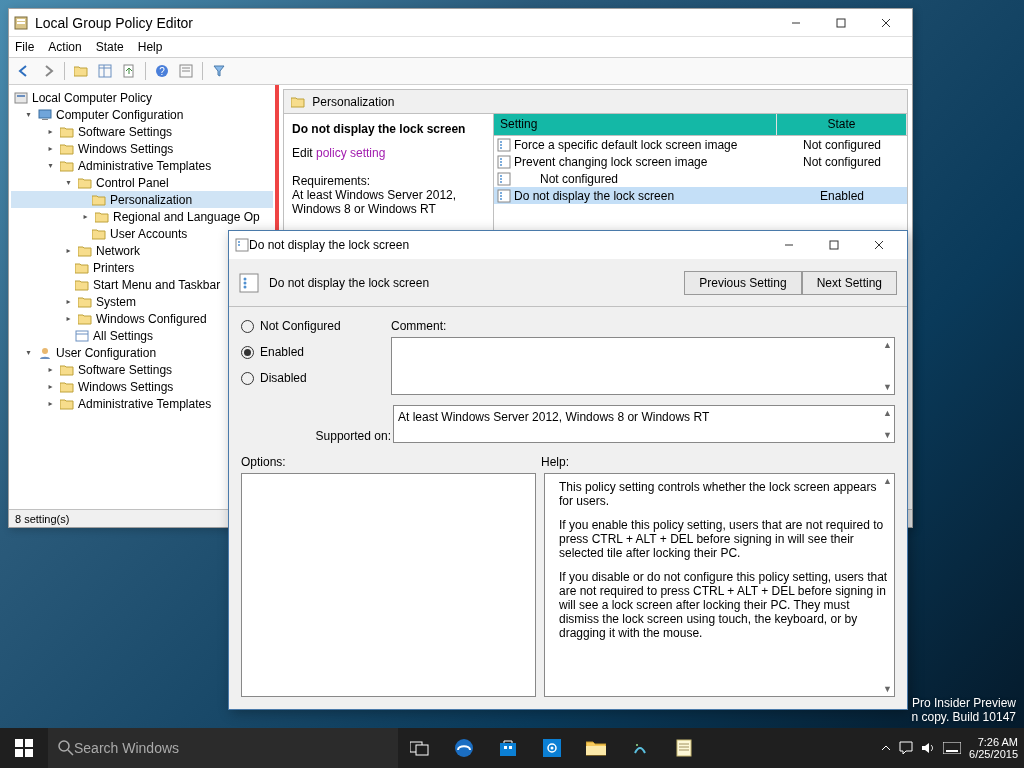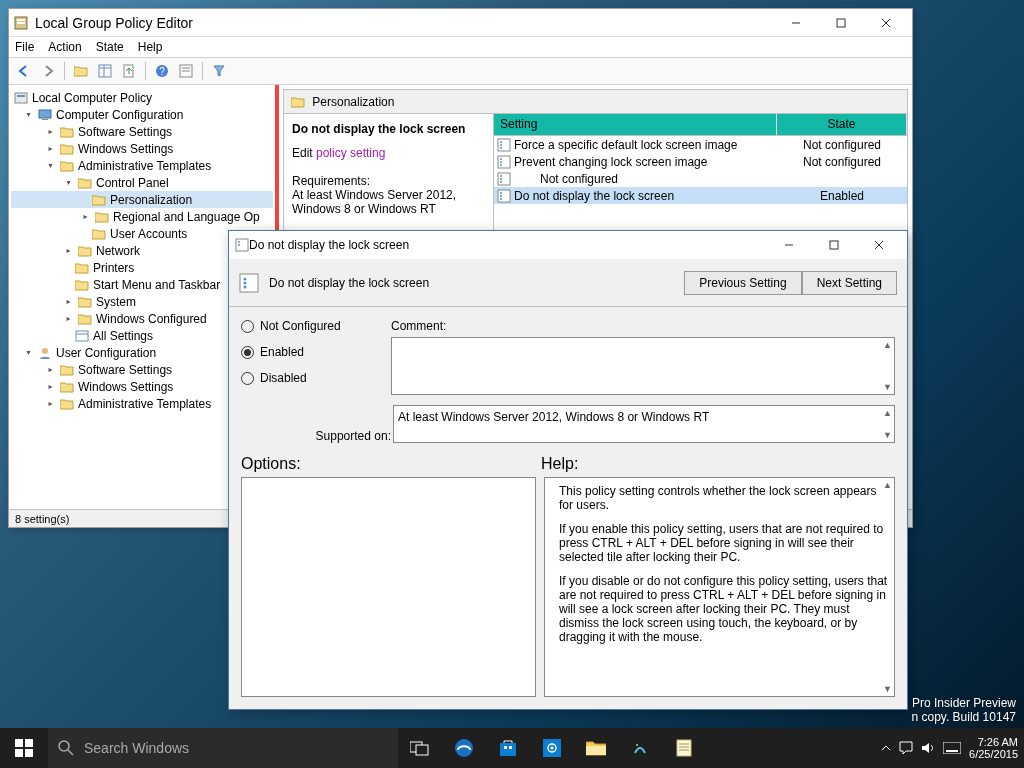--- a/index.html
+++ b/index.html
@@ -57,34 +57,34 @@
 .radio-item { display: flex; align-items: center; gap: 6px; }
 .radio-circle { width: 13px; height: 13px; border: 1px solid #333; border-radius: 50%; display: inline-flex; align-items: center; justify-content: center; }
 .radio-circle.checked::after { content:""; width: 7px; height: 7px; background:#333; border-radius:50%; }
 .comment-box { flex: 1; }
 .comment-box .label { margin-bottom: 4px; }
 .textarea-like { border: 1px solid #888; background: #fff; height: 58px; font-size: 12px; padding: 3px; position: relative; }
 .supported-row { display: flex; padding: 4px 12px; font-size: 12px; gap: 2px; align-items: flex-end; }
 .supported-row .label { width: 150px; text-align: right; }
 .supported-box { flex: 1; border: 1px solid #888; background: #fff; height: 38px; padding: 4px; font-size: 12px; position: relative; }
 
-.options-help-labels { display: flex; padding: 8px 12px 4px 12px; font-size: 16px; }
+.options-help-labels { display: flex; padding: 8px 12px 4px 12px; font-size: 12px; }
 .options-help-labels .l1 { width: 300px; }
 .panes-row { display: flex; gap: 8px; padding: 0 12px 12px 12px; flex: 1; }
 .options-pane { width: 295px; border: 1px solid #888; background: #fff; }
 .help-pane { flex: 1; border: 1px solid #888; background: #fff; padding: 6px; font-size: 12px; overflow: auto; position: relative; }
 .help-pane p { margin: 0 0 10px 8px; }
 .scroll-triangle { position: absolute; right: 2px; font-size: 9px; color: #666; }
 .scroll-triangle.up { top: 2px; }
 .scroll-triangle.down { bottom: 2px; }
 
 
 .taskbar { position: absolute; left: 0; bottom: 0; width: 1024px; height: 40px; background: #1f1f1f; display: flex; align-items: stretch; }
 .start-btn { width: 48px; display: flex; align-items: center; justify-content: center; }
-.searchbox { width: 350px; background: #2b2b2b; display: flex; align-items: center; padding: 0 10px; color: #aaa; font-size: 14px; gap: 10px; }
+.searchbox { width: 350px; background: #2b2b2b; display: flex; align-items: center; padding: 0 10px; color: #aaa; font-size: 14px; }
 .taskbar-icons { display: flex; align-items: center; }
 .task-icon { width: 44px; height: 40px; display: flex; align-items: center; justify-content: center; }
 .tray { margin-left: auto; display: flex; align-items: center; color: #fff; font-size: 11px; padding-right: 6px; gap: 8px; }
 .tray .clock { display: flex; flex-direction: column; align-items: flex-end; line-height: 12px; }
 
 
 .watermark { position: absolute; right: 8px; bottom: 44px; color: #fff; font-size: 12px; text-align: right; text-shadow: 0 0 3px rgba(0,0,0,0.5); line-height: 14px; }
 
 
 svg { display: block; }

